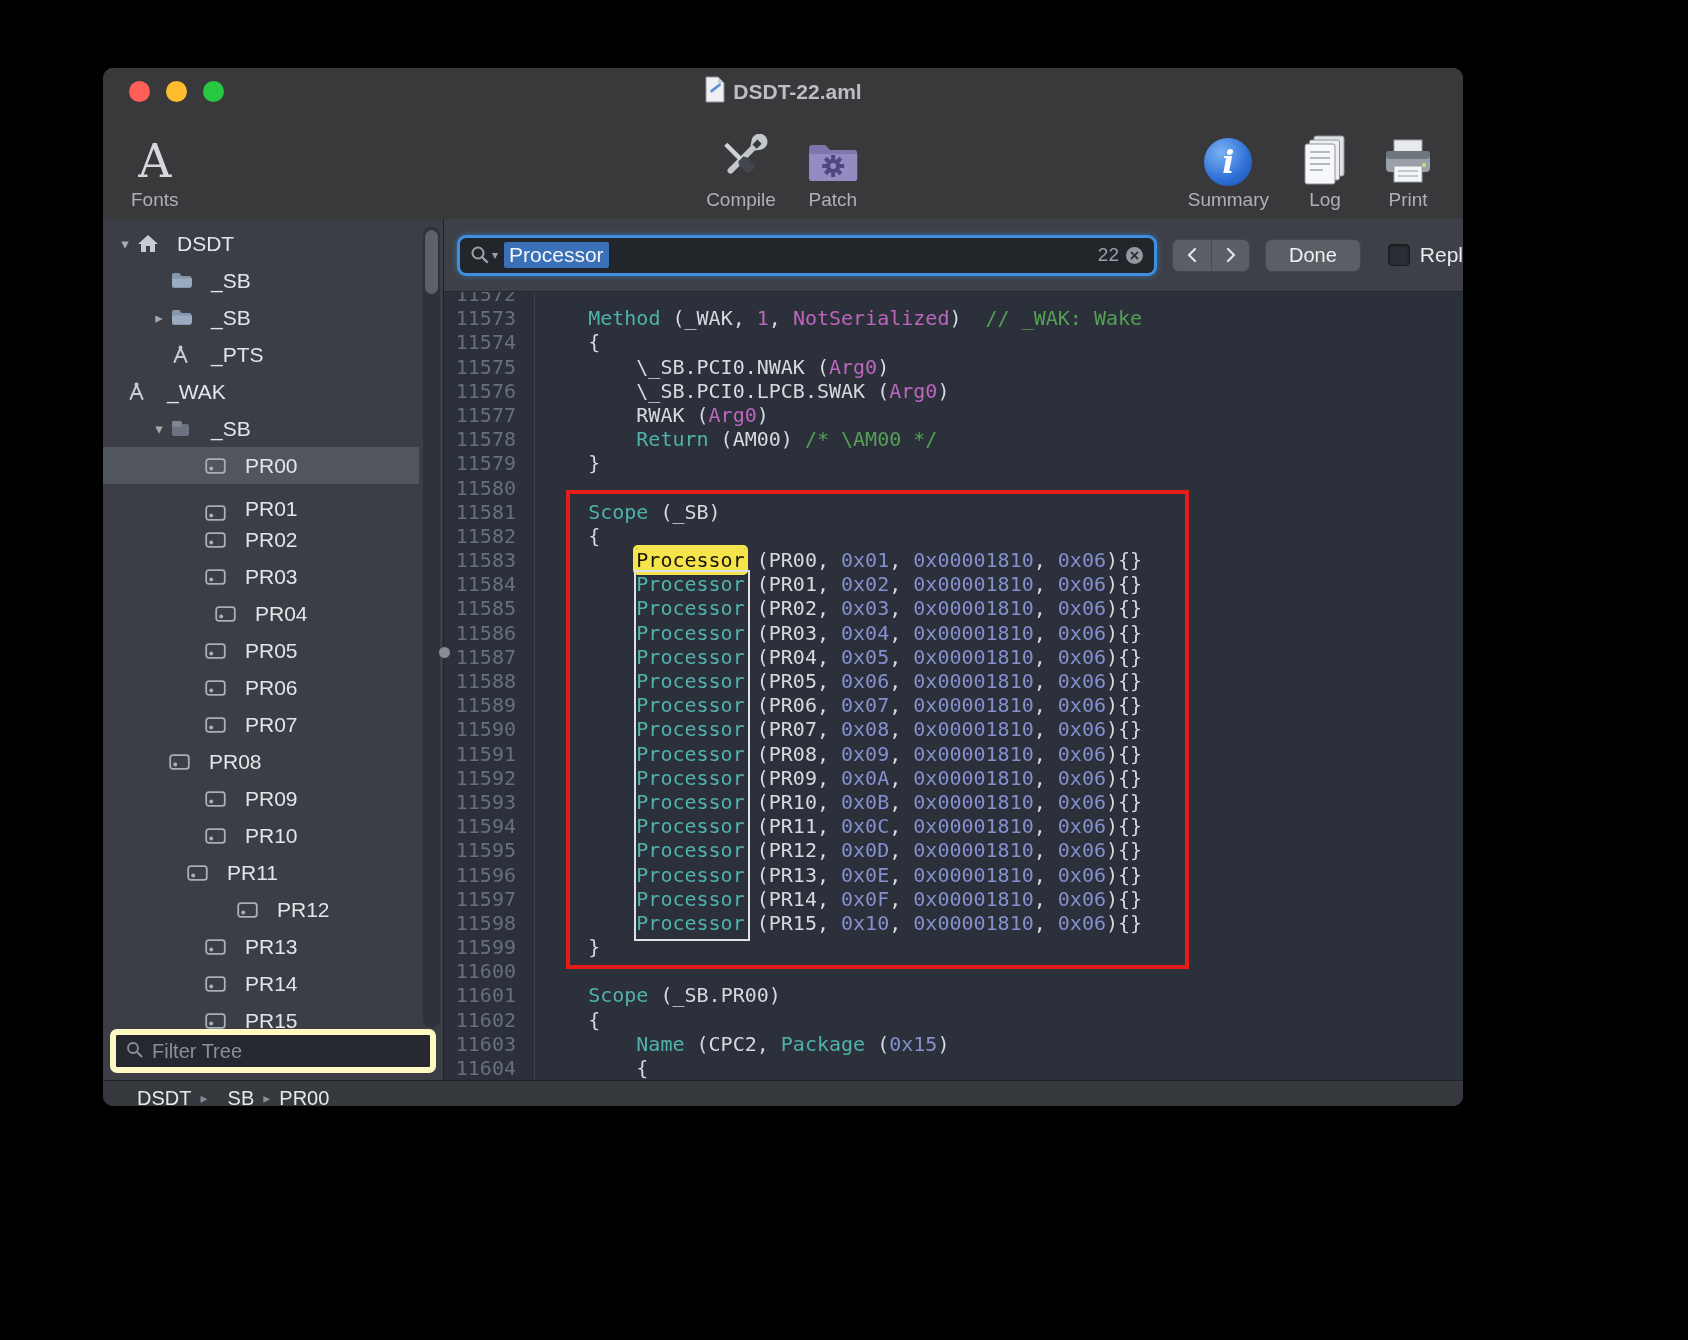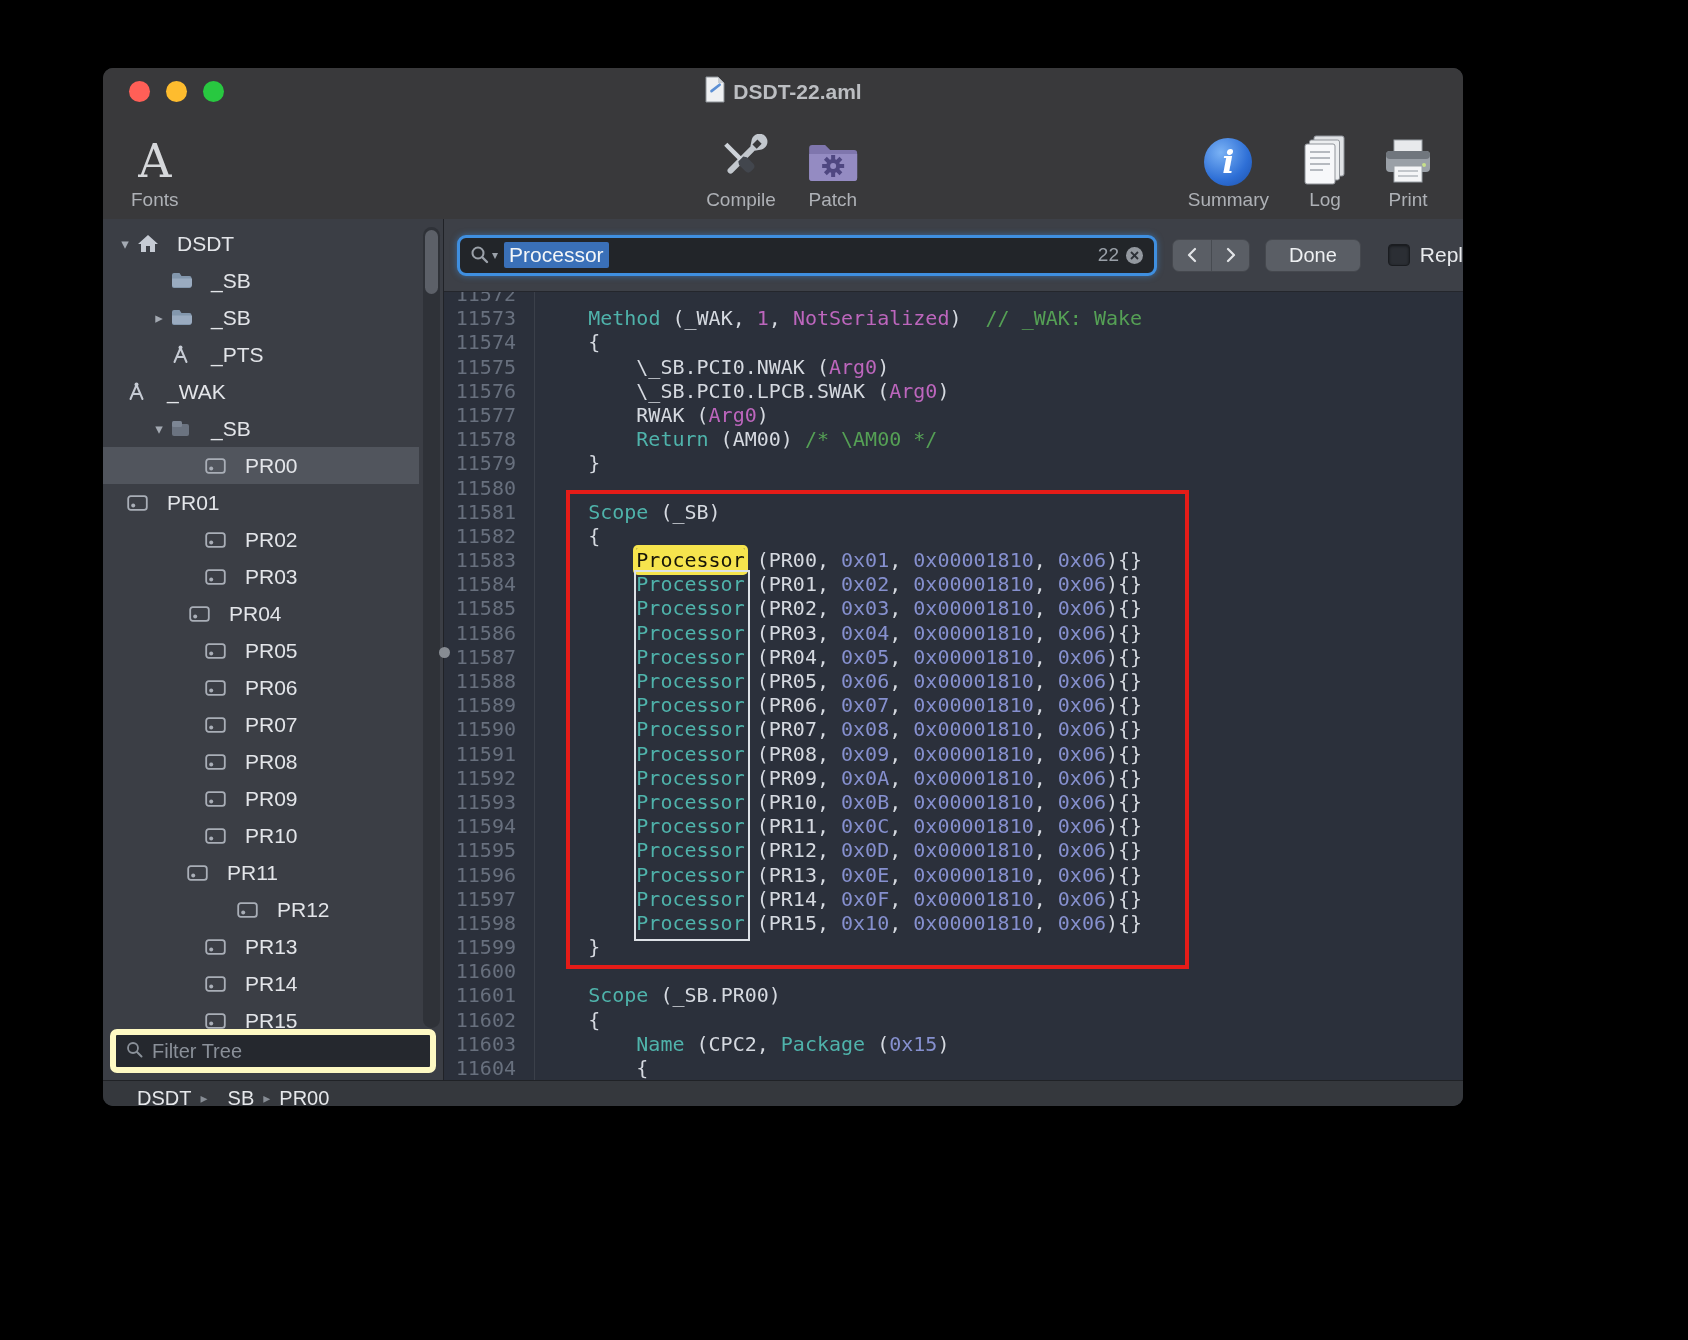--- a/index.html
+++ b/index.html
@@ -270,21 +270,21 @@
             <div class="tree-row selected" style="padding-left: 78px;">
               <span class="disc"></span>
               <span class="ticon">
                 <svg width="21" height="16" viewBox="0 0 21 16">
                   <rect x="1.2" y="1.2" width="18.6" height="13.6" rx="2.6" fill="none" stroke="#a9aeb7" stroke-width="1.8"></rect>
                   <circle cx="6.2" cy="10.6" r="2" fill="#a9aeb7"></circle>
                 </svg>
               </span>
               <span class="tlabel">PR00</span>
             </div>
-            <div class="tree-row" style="">
+            <div class="tree-row" style="padding-left: 78px; align-items: flex-end;">
               <span class="disc"></span>
               <span class="ticon">
                 <svg width="21" height="16" viewBox="0 0 21 16">
                   <rect x="1.2" y="1.2" width="18.6" height="13.6" rx="2.6" fill="none" stroke="#a9aeb7" stroke-width="1.8"></rect>
                   <circle cx="6.2" cy="10.6" r="2" fill="#a9aeb7"></circle>
                 </svg>
               </span>
               <span class="tlabel">PR01</span>
             </div>
             <div class="tree-row" style="padding-left: 78px;">
@@ -300,21 +300,21 @@
             <div class="tree-row" style="padding-left: 78px;">
               <span class="disc"></span>
               <span class="ticon">
                 <svg width="21" height="16" viewBox="0 0 21 16">
                   <rect x="1.2" y="1.2" width="18.6" height="13.6" rx="2.6" fill="none" stroke="#a9aeb7" stroke-width="1.8"></rect>
                   <circle cx="6.2" cy="10.6" r="2" fill="#a9aeb7"></circle>
                 </svg>
               </span>
               <span class="tlabel">PR03</span>
             </div>
-            <div class="tree-row" style="padding-left: 62px;">
+            <div class="tree-row" style="padding-left: 88px;">
               <span class="disc"></span>
               <span class="ticon">
                 <svg width="21" height="16" viewBox="0 0 21 16">
                   <rect x="1.2" y="1.2" width="18.6" height="13.6" rx="2.6" fill="none" stroke="#a9aeb7" stroke-width="1.8"></rect>
                   <circle cx="6.2" cy="10.6" r="2" fill="#a9aeb7"></circle>
                 </svg>
               </span>
               <span class="tlabel">PR04</span>
             </div>
             <div class="tree-row" style="padding-left: 78px;">
@@ -340,21 +340,21 @@
             <div class="tree-row" style="padding-left: 78px;">
               <span class="disc"></span>
               <span class="ticon">
                 <svg width="21" height="16" viewBox="0 0 21 16">
                   <rect x="1.2" y="1.2" width="18.6" height="13.6" rx="2.6" fill="none" stroke="#a9aeb7" stroke-width="1.8"></rect>
                   <circle cx="6.2" cy="10.6" r="2" fill="#a9aeb7"></circle>
                 </svg>
               </span>
               <span class="tlabel">PR07</span>
             </div>
-            <div class="tree-row" style="padding-left: 78px;">
+            <div class="tree-row" style="padding-left: 42px;">
               <span class="disc"></span>
               <span class="ticon">
                 <svg width="21" height="16" viewBox="0 0 21 16">
                   <rect x="1.2" y="1.2" width="18.6" height="13.6" rx="2.6" fill="none" stroke="#a9aeb7" stroke-width="1.8"></rect>
                   <circle cx="6.2" cy="10.6" r="2" fill="#a9aeb7"></circle>
                 </svg>
               </span>
               <span class="tlabel">PR08</span>
             </div>
             <div class="tree-row" style="padding-left: 78px;">

